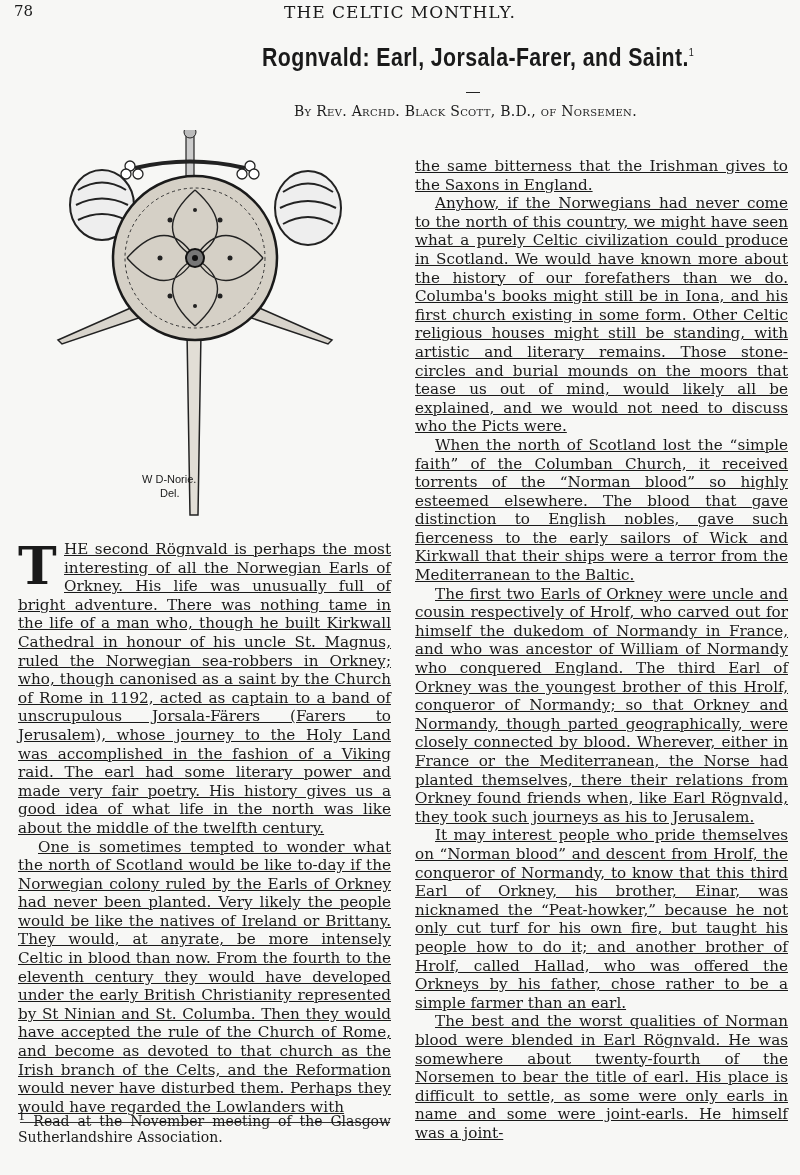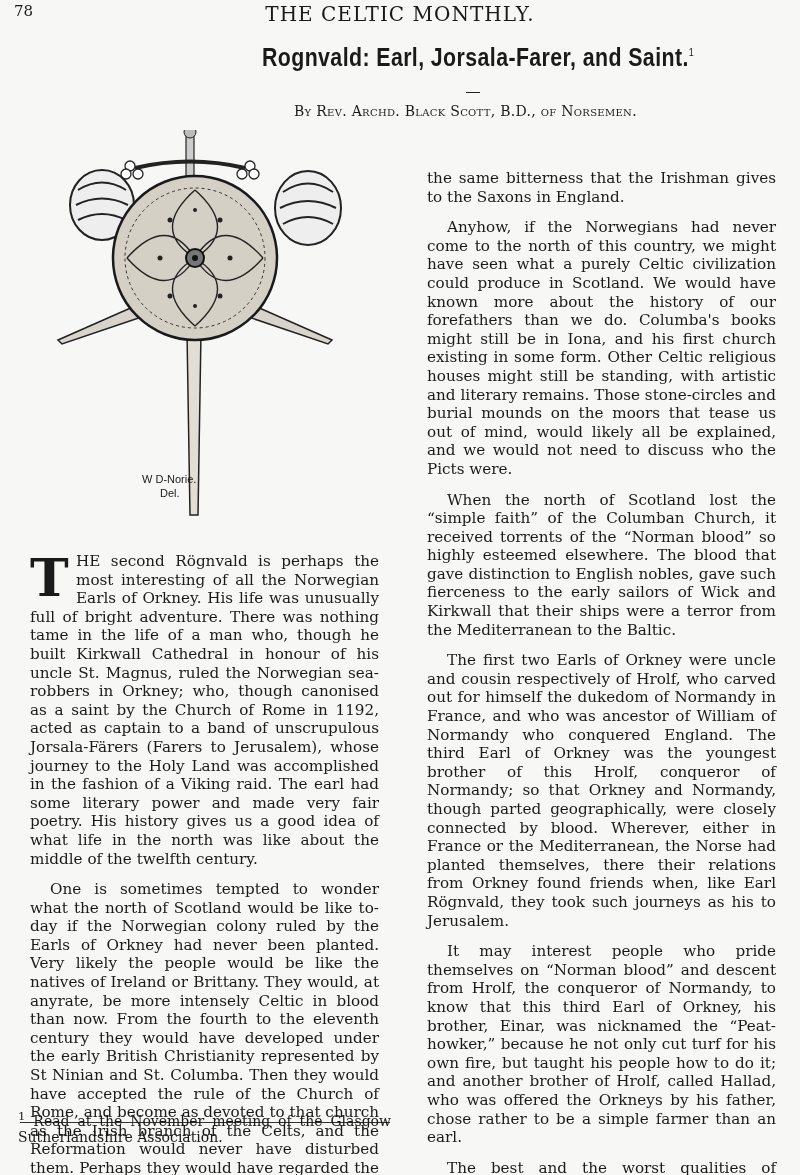--- a/index.html
+++ b/index.html
@@ -1,25 +1,25 @@
 <!DOCTYPE html>
 <html><head>
 <meta charset="utf-8">
 <style>
   html, body { margin:0; padding:0; }
   body { width:800px; height:1175px; background:#f7f7f5; position:relative; overflow:hidden;
          font-family:"DejaVu Serif", serif; color:#1a1a1a; }
   .pageno { position:absolute; left:14px; top:2px; font-size:15px; }
-  .running { position:absolute; left:0; width:800px; top:2px; text-align:center; font-size:20px; letter-spacing:1px; }
+  .running { position:absolute; left:0; width:800px; top:2px; text-align:center; font-size:17px; letter-spacing:1px; }
   .title { position:absolute; left:262px; top:42px; font-family:"Liberation Sans", sans-serif; font-size:26px; font-weight:bold; transform:scaleX(0.82); transform-origin:left top; letter-spacing:0.5px; }
   .title sup { font-size:11px; font-weight:normal; }
   .rule { position:absolute; left:466px; top:92px; width:14px; border-top:1px solid #222; }
   .byline { position:absolute; left:294px; top:103px; font-size:14px; font-variant:small-caps; letter-spacing:0.3px; }
   .col { position:absolute; font-size:15.2px; line-height:18.6px; text-align:justify; }
-  .col p { margin:12px; text-indent:20px; }
+  .col p { margin:0; text-indent:20px;text-decoration:underline; }
   .col p.first { text-indent:0; }
   .left { left:18px; top:540px; width:373px; }
   .right { left:415px; top:157px; width:373px; }
   .dropcap { float:left; width:40px; height:48px; margin:2px 6px 0 0; position:relative; }
   .dropcap span { font-size:52px; line-height:48px; font-weight:bold; font-family:"DejaVu Serif", serif; }
   .illus { position:absolute; left:40px; top:130px; width:340px; height:400px; }
   .sig { position:absolute; left:102px; top:342px; font-size:11px; font-family:Liberation Sans, sans-serif; line-height:14px; }
   .fn-rule { position:absolute; left:20px; top:1122px; width:370px; border-top:1px solid #333; }
   .footnote { position:absolute; left:18px; top:1108px; width:373px; font-size:14px; line-height:16px; text-align:justify; }
 </style>

